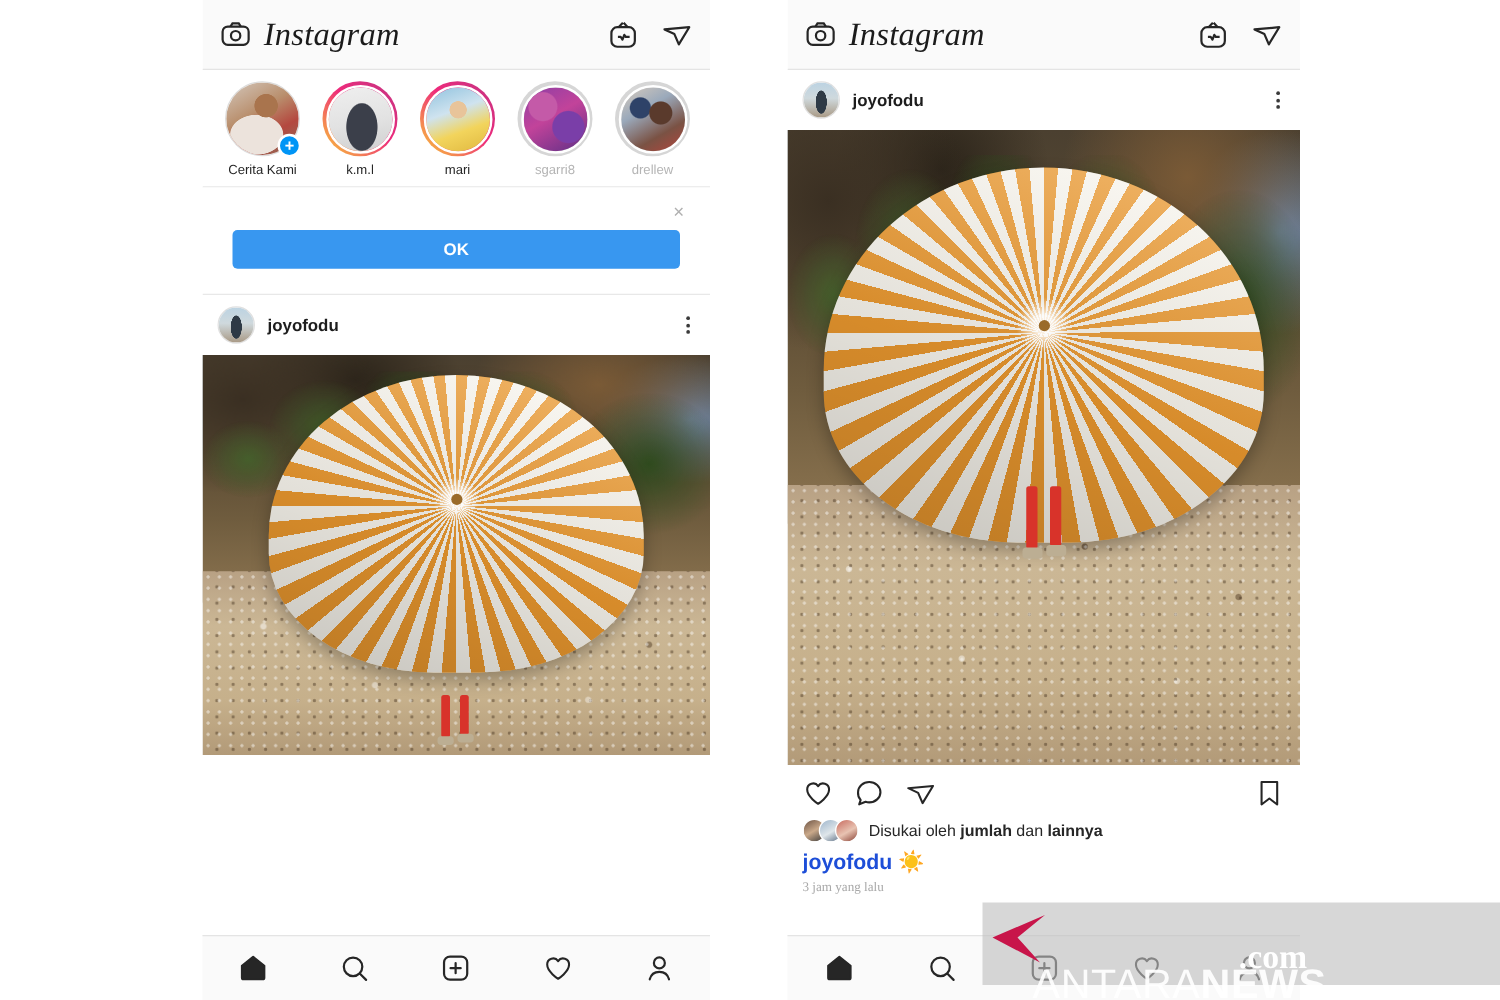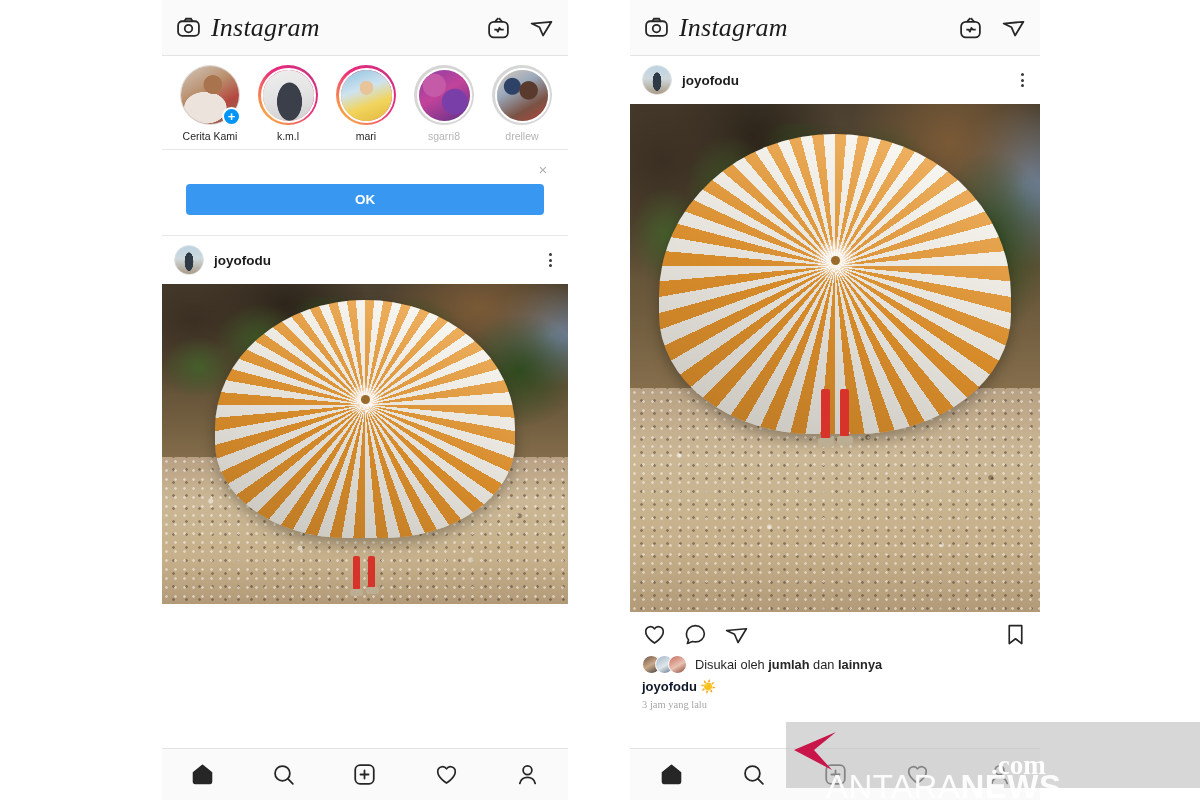--- a/index.html
+++ b/index.html
@@ -187,21 +187,21 @@
   .actions .sp { flex: 1; }
   .likes-row { display: flex; align-items: center; gap: 8px; padding: 4px 12px 0; }
   .like-avs { display: flex; }
   .like-avs span {
     width: 19px; height: 19px; border-radius: 50%;
     border: 1.5px solid #fff; margin-left: -6px; display: block;
   }
   .like-avs span:first-child { margin-left: 0; }
   .likes-text { font-size: 12.8px; color: #262626; }
   .likes-text b { font-weight: 700; }
-  .caption { padding: 5px 12px 0; font-size: 13px; color: #0f172a; }
+  .caption { padding: 5px 12px 0; font-size: 17px; color: #1d4ed8; }
   .caption b { font-weight: 700; }
   .timeago { padding: 5px 12px 0; font-size: 10.5px; color: #a8a8a8; font-family: Liberation Serif, serif; }
 
   
   .bottom-nav {
     position: absolute; left: 0; right: 0; bottom: 0;
     display: flex; align-items: center; justify-content: space-around;
     height: 52px; background: #fafafa; border-top: 1px solid #e4e4e4;
   }
   .nav-btn { display: flex; align-items: center; justify-content: center; width: 46px; height: 46px; cursor: pointer; }

